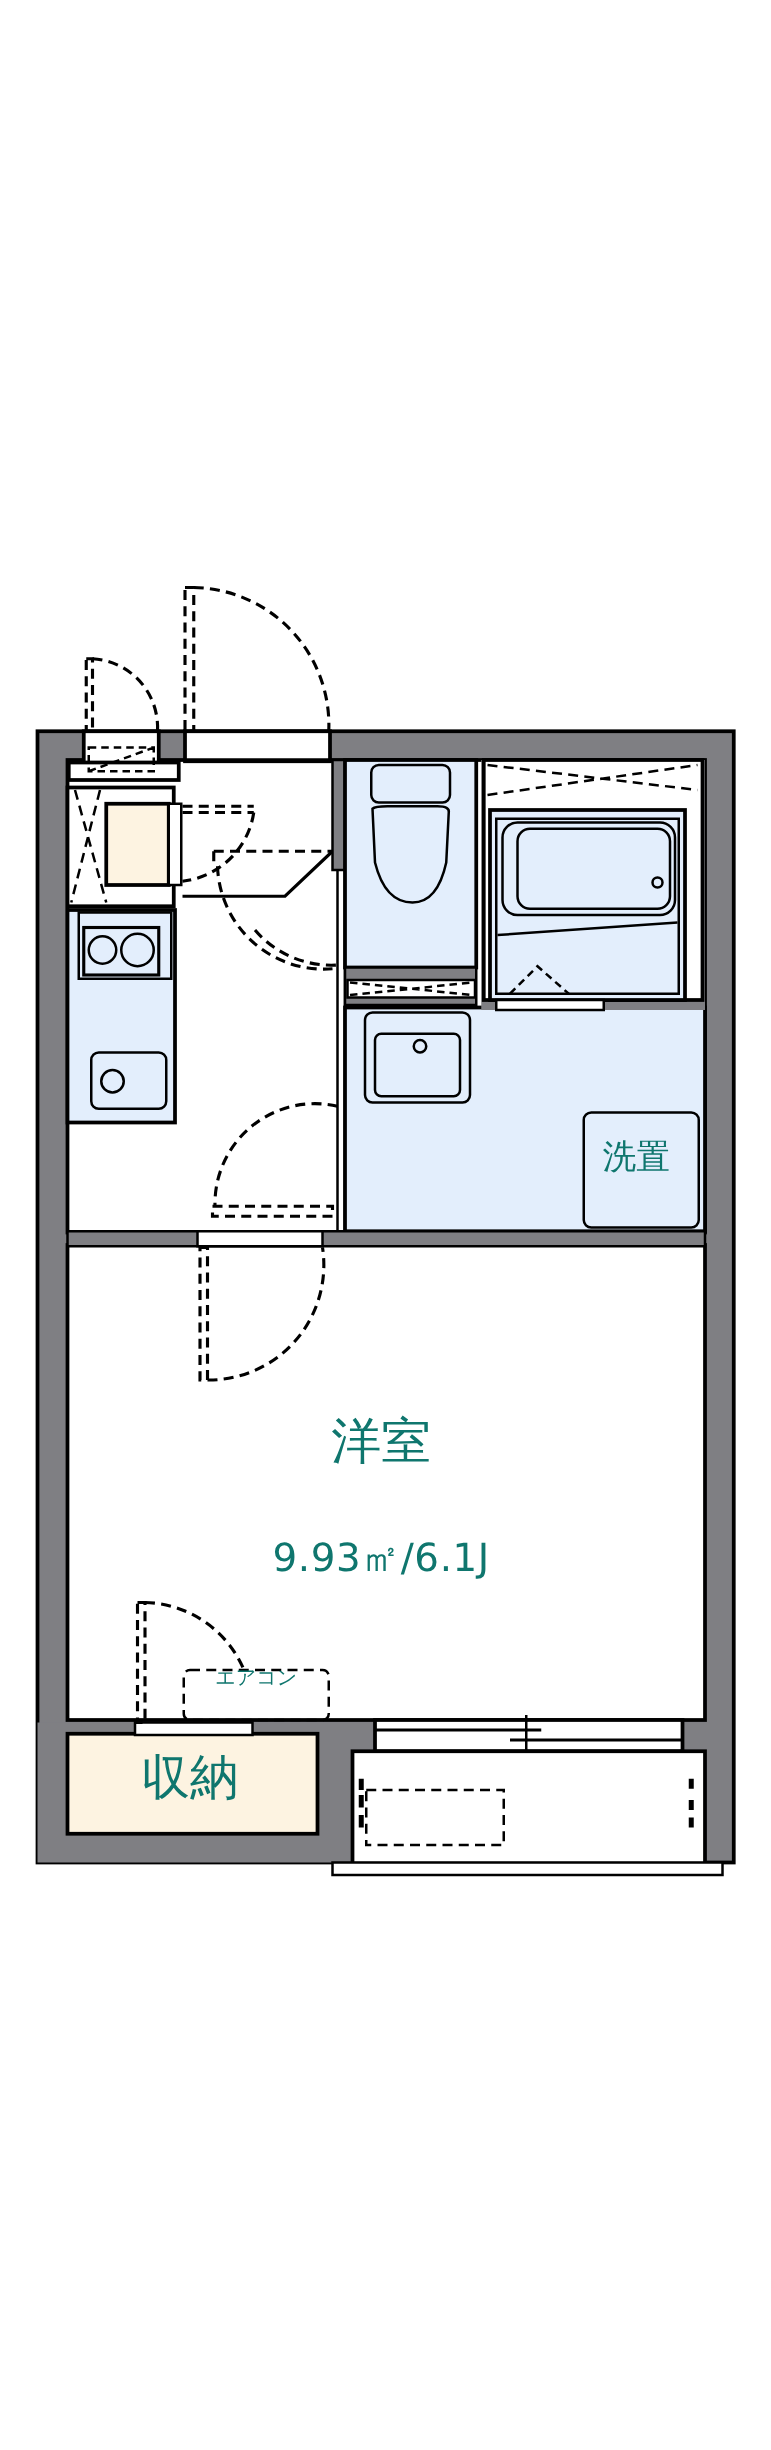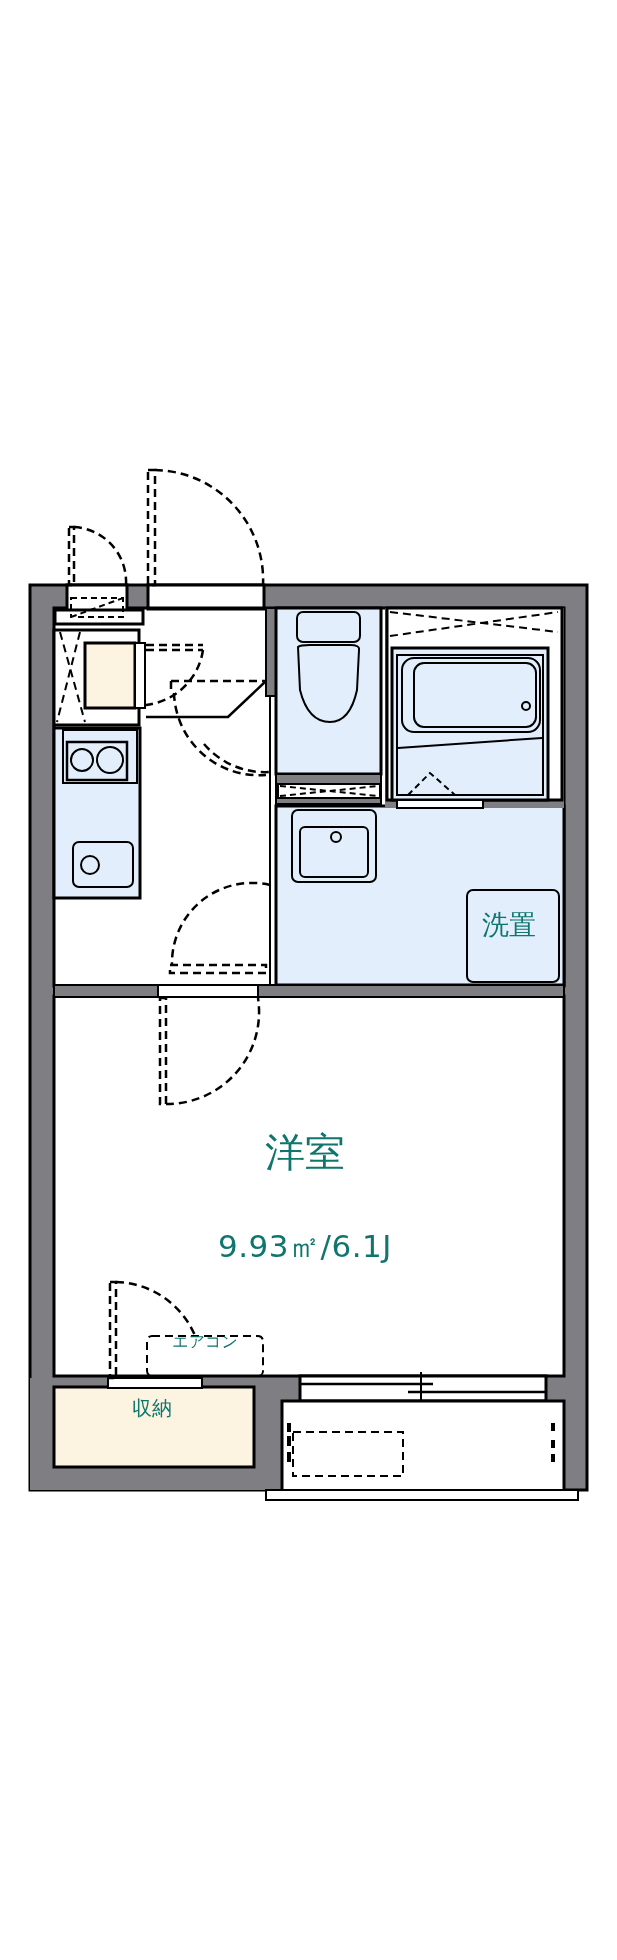--- a/index.html
+++ b/index.html
@@ -1,21 +1,21 @@
 <!DOCTYPE html>
 <html><head>
 <meta charset="utf-8">
 <style>
   html,body{margin:0;padding:0;background:#fff;}
   body{width:617px;height:1960px;position:relative;overflow:hidden;font-family:"DejaVu Sans","Liberation Sans",sans-serif;}
   svg{position:absolute;left:0;top:0;}
   .lbl{position:absolute;color:#0f766e;white-space:nowrap;text-align:center;}
   .room-name{font-size:40px;left:200px;top:1125px;width:210px;text-align:center;}
   .room-area{font-size:31px;left:170px;top:1186px;width:270px;letter-spacing:0.5px;margin-top:40px;}
-  .storage{font-size:20px;left:52px;top:1395px;width:200px;}
+  .storage{font-size:39px;left:52px;top:1395px;width:200px;}
   .washer{font-size:27px;left:466px;top:907px;width:86px;}
   .aircon{font-size:16px;left:148px;top:1332px;width:114px;}
 </style>
 </head>
 <body>
 
 <svg width="617" height="1960" viewBox="0 0 617 1960">
 
   <g>
     <rect x="30" y="585" width="557" height="905" fill="#7f7f83" stroke="#000" stroke-width="3"></rect>

